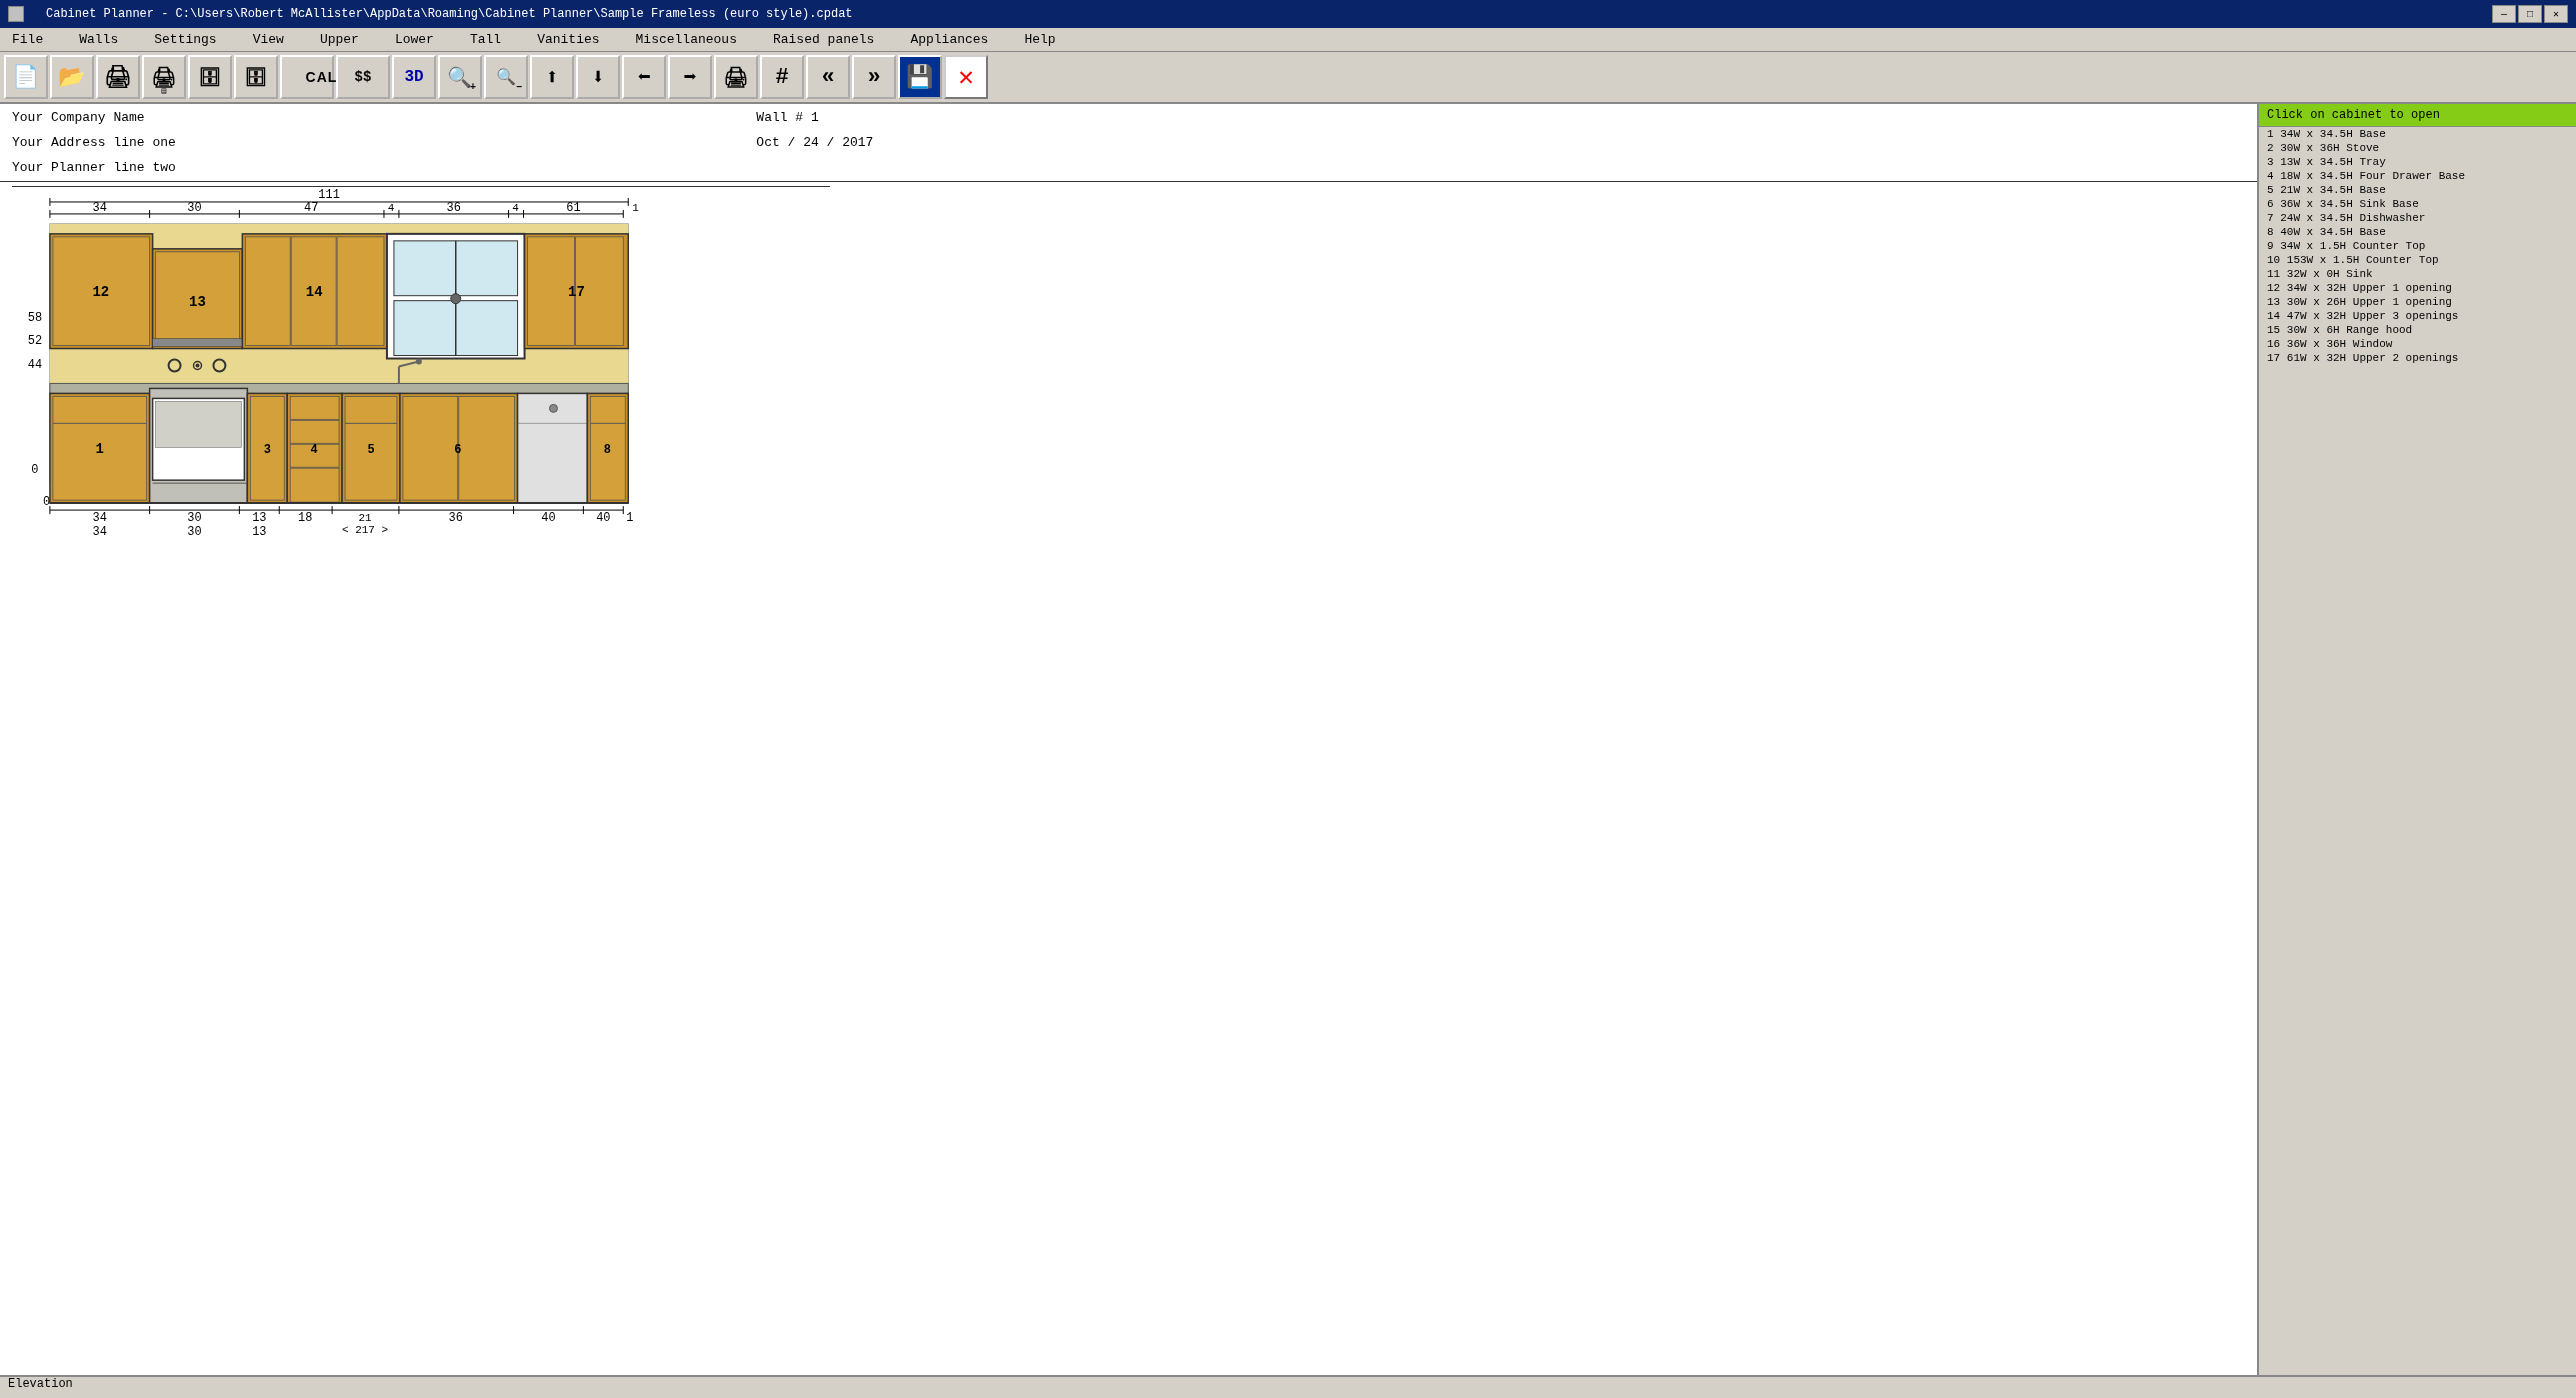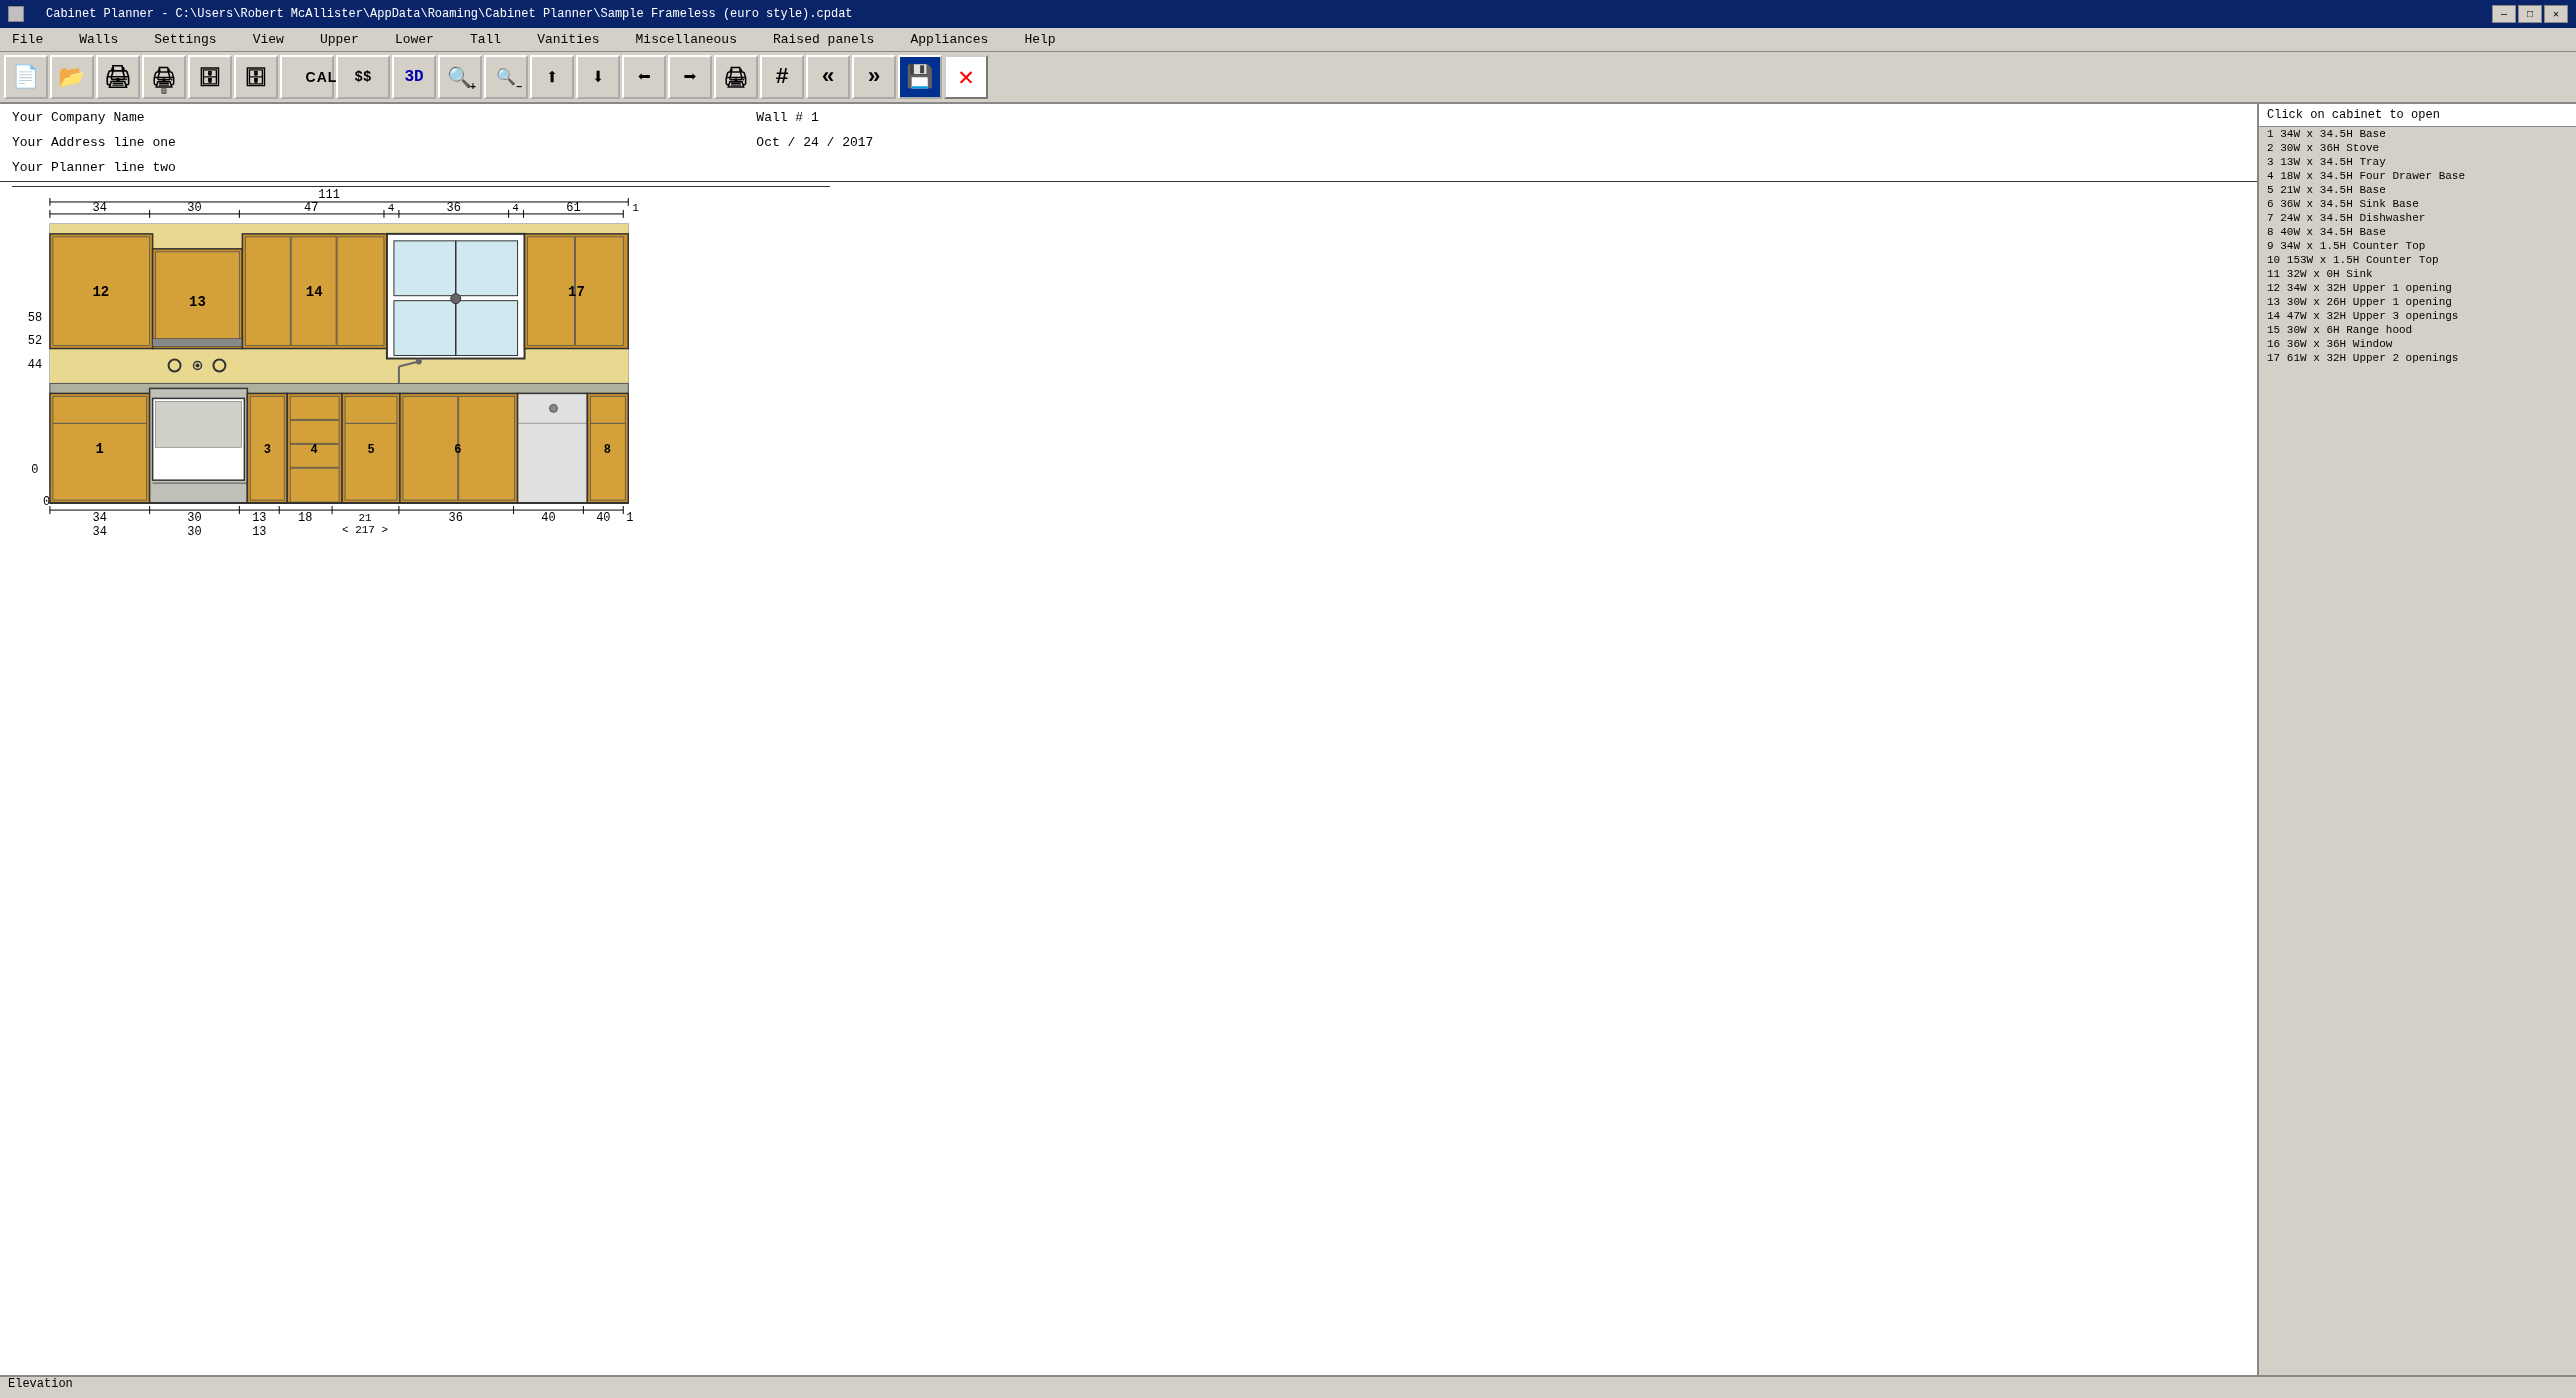--- a/index.html
+++ b/index.html
@@ -125,21 +125,21 @@
     
     .right-panel {
       width: 319px;
       background: #d4d0c8;
       border-left: 2px solid #888;
       overflow-y: auto;
       font-size: 12px;
     }
     .right-panel-header {
       padding: 4px 8px;
-      background: #ffffff;
+      background: #84cc16;
       font-size: 12px;
       border-bottom: 1px solid #888;
     }
     .right-panel-item {
       padding: 1px 8px;
       display: flex;
       align-items: center;
       gap: 4px;
       font-size: 11px;
       font-family: 'Courier New', monospace;

